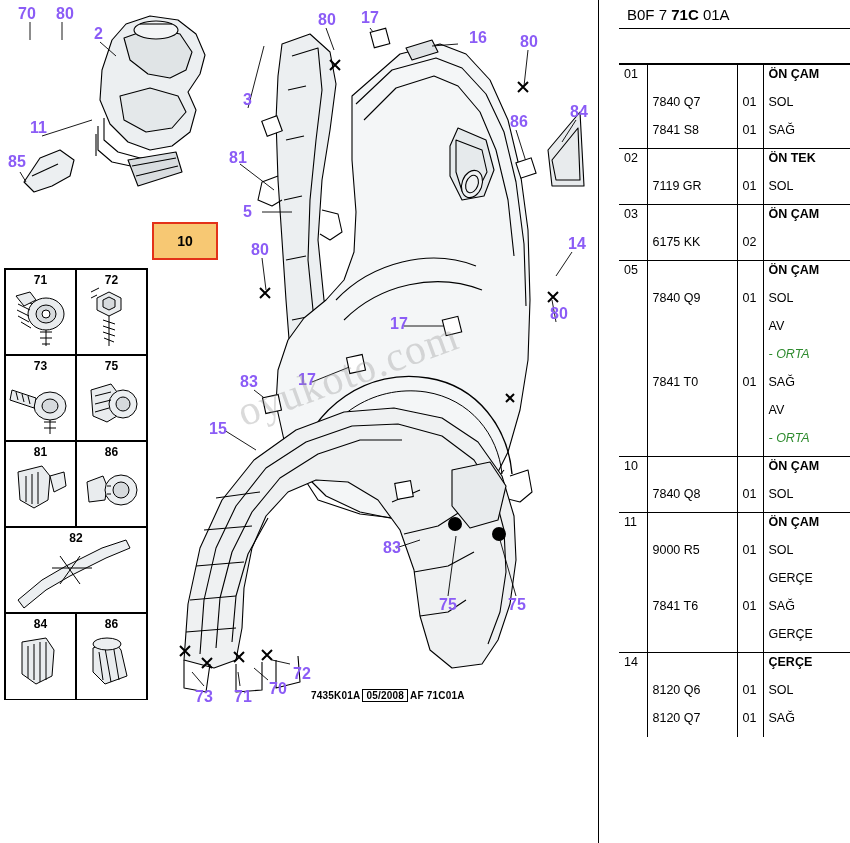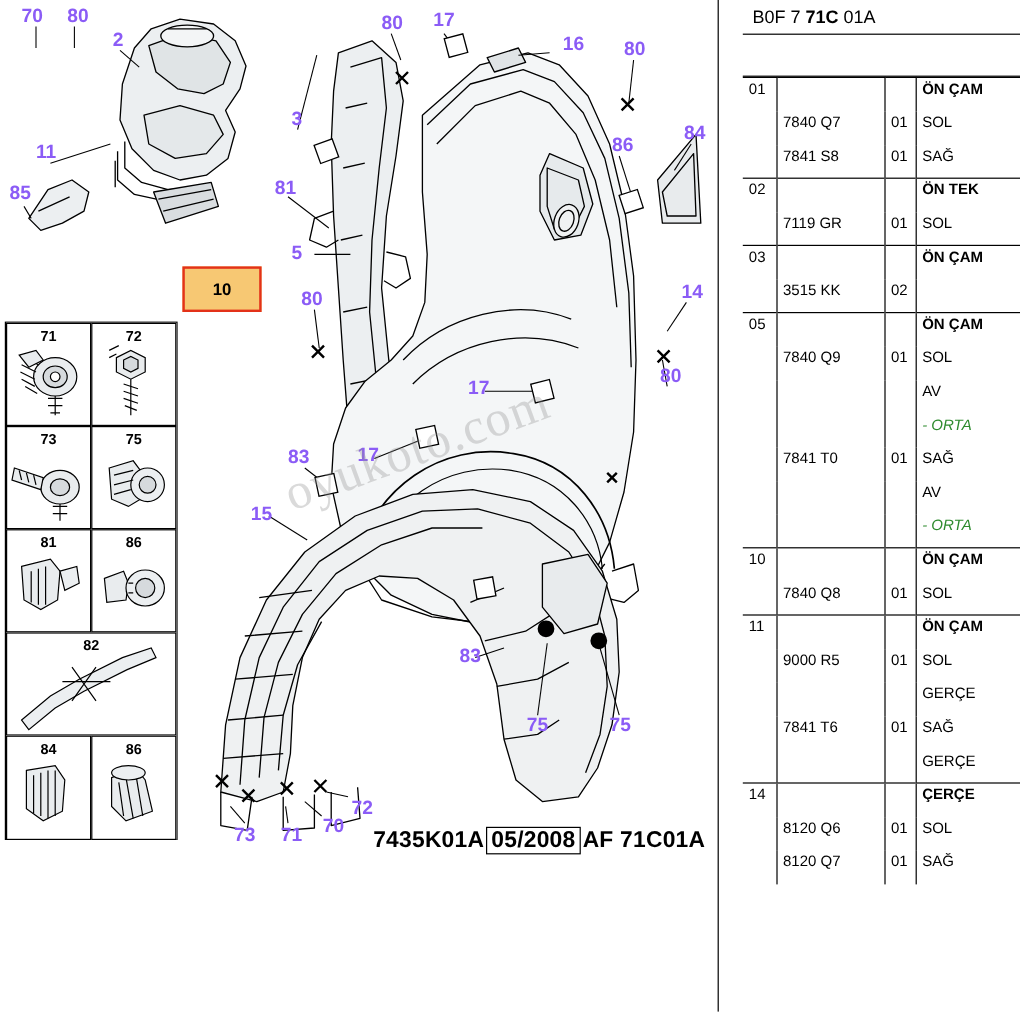--- a/index.html
+++ b/index.html
@@ -52,21 +52,21 @@
     overflow:hidden;
   }
   .legend .cell .num{
     position:absolute;top:3px;left:0;width:100%;text-align:center;
     font-size:12px;font-weight:bold;
   }
 
   
   .caption{
     position:absolute;left:311px;top:690px;
-    font-size:19px;font-weight:bold;letter-spacing:0.2px;
+    font-size:10px;font-weight:bold;letter-spacing:0.2px;
   }
   .caption .boxed{
     border:1px solid #000;padding:0 3px;margin:0 2px;
   }
 
   
   .watermark{
     position:absolute;left:232px;top:350px;
     font-size:42px;color:rgba(150,150,150,0.35);
     font-family:"Liberation Serif", serif;
@@ -454,21 +454,21 @@
         </tr>
 
         <tr class="grpstart">
           <td class="c-grp">03</td>
           <td class="c-ref"></td>
           <td class="c-q"></td>
           <td class="c-desc bold">ÖN ÇAM</td>
         </tr>
         <tr>
           <td class="c-grp"></td>
-          <td class="c-ref">3515 KK</td>
+          <td class="c-ref">6175 KK</td>
           <td class="c-q">02</td>
           <td class="c-desc"></td>
         </tr>
 
         <tr class="grpstart">
           <td class="c-grp">05</td>
           <td class="c-ref"></td>
           <td class="c-q"></td>
           <td class="c-desc bold">ÖN ÇAM</td>
         </tr>

